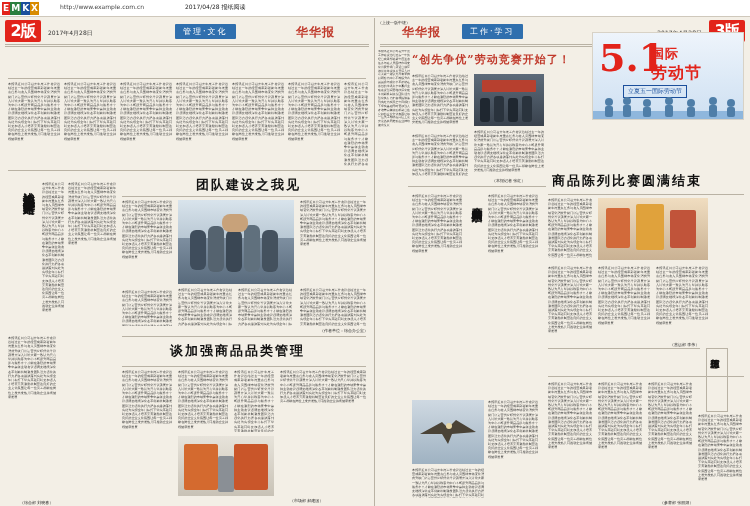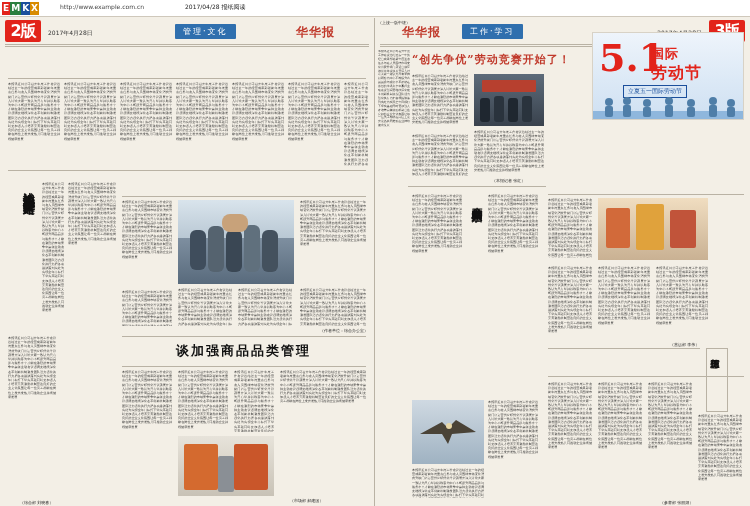--- a/index.html
+++ b/index.html
@@ -100,20 +100,21 @@
   <div class="txt" style="left:288px;top:82px;width:52px;height:84px;">本报讯近日公司召开年度工作会议总结过去一年的经营成果部署新年度重点任务与会人员围绕市场变化消费升级门店运营供应链优化等议题展开深入讨论大家一致认为只有坚持以顾客为中心不断提升商品品质与服务水平才能在激烈的市场竞争中赢得主动会议强调要继续深化改革创新机制激发团队活力强化执行力把各项措施落到实处为实现全年目标打下坚实基础同时要加强人才培养完善激励机制营造良好的企业文化氛围让每一位员工都能在岗位上发光发热共同推动企业持续健康发展</div>
   <div class="txt" style="left:344px;top:82px;width:24px;height:84px;">本报讯近日公司召开年度工作会议总结过去一年的经营成果部署新年度重点任务与会人员围绕市场变化消费升级门店运营供应链优化等议题展开深入讨论大家一致认为只有坚持以顾客为中心不断提升商品品质与服务水平才能在激烈的市场竞争中赢得主动会议强调要继续深化改革创新机制激发团队活力强化执行力把各项措施落到实处为实现全年目标打下坚实基础同时要加强人才培养完善激励机制营造良好的企业文化氛围让每一位员工都能在岗位上发光发热共同推动企业持续健康发展</div>
 
   <div class="hrule" style="left:8px;top:170px;width:358px;"></div>
 
   <div class="sidetitle vertical" style="left:20px;top:182px;font-size:12px;letter-spacing:1px;height:148px;">浅谈连锁超市生鲜经营之路</div>
   <div class="txt" style="left:8px;top:336px;width:48px;height:162px;">本报讯近日公司召开年度工作会议总结过去一年的经营成果部署新年度重点任务与会人员围绕市场变化消费升级门店运营供应链优化等议题展开深入讨论大家一致认为只有坚持以顾客为中心不断提升商品品质与服务水平才能在激烈的市场竞争中赢得主动会议强调要继续深化改革创新机制激发团队活力强化执行力把各项措施落到实处为实现全年目标打下坚实基础同时要加强人才培养完善激励机制营造良好的企业文化氛围让每一位员工都能在岗位上发光发热共同推动企业持续健康发展</div>
   <div class="txt" style="left:42px;top:182px;width:22px;height:316px;">本报讯近日公司召开年度工作会议总结过去一年的经营成果部署新年度重点任务与会人员围绕市场变化消费升级门店运营供应链优化等议题展开深入讨论大家一致认为只有坚持以顾客为中心不断提升商品品质与服务水平才能在激烈的市场竞争中赢得主动会议强调要继续深化改革创新机制激发团队活力强化执行力把各项措施落到实处为实现全年目标打下坚实基础同时要加强人才培养完善激励机制营造良好的企业文化氛围让每一位员工都能在岗位上发光发热共同推动企业持续健康发展</div>
   <div class="txt" style="left:68px;top:182px;width:48px;height:316px;">本报讯近日公司召开年度工作会议总结过去一年的经营成果部署新年度重点任务与会人员围绕市场变化消费升级门店运营供应链优化等议题展开深入讨论大家一致认为只有坚持以顾客为中心不断提升商品品质与服务水平才能在激烈的市场竞争中赢得主动会议强调要继续深化改革创新机制激发团队活力强化执行力把各项措施落到实处为实现全年目标打下坚实基础同时要加强人才培养完善激励机制营造良好的企业文化氛围让每一位员工都能在岗位上发光发热共同推动企业持续健康发展</div>
 
+  <div class="headline h-mid" style="left:196px;top:176px;">团队建设之我见</div>
   <div class="hrule" style="left:122px;top:196px;width:244px;"></div>
 
   <div class="txt" style="left:122px;top:200px;width:50px;height:86px;">本报讯近日公司召开年度工作会议总结过去一年的经营成果部署新年度重点任务与会人员围绕市场变化消费升级门店运营供应链优化等议题展开深入讨论大家一致认为只有坚持以顾客为中心不断提升商品品质与服务水平才能在激烈的市场竞争中赢得主动会议强调要继续深化改革创新机制激发团队活力强化执行力把各项措施落到实处为实现全年目标打下坚实基础同时要加强人才培养完善激励机制营造良好的企业文化氛围让每一位员工都能在岗位上发光发热共同推动企业持续健康发展</div>
 
   <div class="photo" style="left:178px;top:200px;width:116px;height:84px;background:#9fb0bf;">
     <div class="sky" style="background:linear-gradient(180deg,#d9e4ec,#b9c8d4);"></div>
     <div class="ground" style="background:linear-gradient(180deg,#7e8fa0,#586a7c);"></div>
     <div class="blob" style="left:12px;top:30px;width:16px;height:40px;background:#3f4d5c;border-radius:6px;"></div>
     <div class="blob" style="left:30px;top:26px;width:16px;height:46px;background:#55636f;border-radius:6px;"></div>
     <div class="blob" style="left:48px;top:30px;width:16px;height:42px;background:#3a4754;border-radius:6px;"></div>
@@ -123,21 +124,21 @@
   </div>
   <div class="txt" style="left:300px;top:200px;width:66px;height:86px;">本报讯近日公司召开年度工作会议总结过去一年的经营成果部署新年度重点任务与会人员围绕市场变化消费升级门店运营供应链优化等议题展开深入讨论大家一致认为只有坚持以顾客为中心不断提升商品品质与服务水平才能在激烈的市场竞争中赢得主动会议强调要继续深化改革创新机制激发团队活力强化执行力把各项措施落到实处为实现全年目标打下坚实基础同时要加强人才培养完善激励机制营造良好的企业文化氛围让每一位员工都能在岗位上发光发热共同推动企业持续健康发展</div>
   <div class="txt" style="left:122px;top:290px;width:50px;height:36px;">本报讯近日公司召开年度工作会议总结过去一年的经营成果部署新年度重点任务与会人员围绕市场变化消费升级门店运营供应链优化等议题展开深入讨论大家一致认为只有坚持以顾客为中心不断提升商品品质与服务水平才能在激烈的市场竞争中赢得主动会议强调要继续深化改革创新机制激发团队活力强化执行力把各项措施落到实处为实现全年目标打下坚实基础同时要加强人才培养完善激励机制营造良好的企业文化氛围让每一位员工都能在岗位上发光发热共同推动企业持续健康发展</div>
   <div class="txt" style="left:178px;top:288px;width:54px;height:38px;">本报讯近日公司召开年度工作会议总结过去一年的经营成果部署新年度重点任务与会人员围绕市场变化消费升级门店运营供应链优化等议题展开深入讨论大家一致认为只有坚持以顾客为中心不断提升商品品质与服务水平才能在激烈的市场竞争中赢得主动会议强调要继续深化改革创新机制激发团队活力强化执行力把各项措施落到实处为实现全年目标打下坚实基础同时要加强人才培养完善激励机制营造良好的企业文化氛围让每一位员工都能在岗位上发光发热共同推动企业持续健康发展</div>
   <div class="txt" style="left:238px;top:288px;width:54px;height:38px;">本报讯近日公司召开年度工作会议总结过去一年的经营成果部署新年度重点任务与会人员围绕市场变化消费升级门店运营供应链优化等议题展开深入讨论大家一致认为只有坚持以顾客为中心不断提升商品品质与服务水平才能在激烈的市场竞争中赢得主动会议强调要继续深化改革创新机制激发团队活力强化执行力把各项措施落到实处为实现全年目标打下坚实基础同时要加强人才培养完善激励机制营造良好的企业文化氛围让每一位员工都能在岗位上发光发热共同推动企业持续健康发展</div>
   <div class="txt" style="left:300px;top:288px;width:66px;height:38px;">本报讯近日公司召开年度工作会议总结过去一年的经营成果部署新年度重点任务与会人员围绕市场变化消费升级门店运营供应链优化等议题展开深入讨论大家一致认为只有坚持以顾客为中心不断提升商品品质与服务水平才能在激烈的市场竞争中赢得主动会议强调要继续深化改革创新机制激发团队活力强化执行力把各项措施落到实处为实现全年目标打下坚实基础同时要加强人才培养完善激励机制营造良好的企业文化氛围让每一位员工都能在岗位上发光发热共同推动企业持续健康发展</div>
   <div class="byline" style="left:320px;top:328px;">（作者单位：综合办公室）</div>
 
   <div class="hrule" style="left:122px;top:336px;width:244px;"></div>
 
-  <div class="headline h-mid" style="left:176px;top:342px;text-align:center;">谈加强商品品类管理</div>
+  <div class="headline h-mid" style="left:170px;top:342px;text-align:center;">谈加强商品品类管理</div>
   <div class="hrule" style="left:122px;top:366px;width:244px;"></div>
   <div class="txt" style="left:122px;top:370px;width:50px;height:128px;">本报讯近日公司召开年度工作会议总结过去一年的经营成果部署新年度重点任务与会人员围绕市场变化消费升级门店运营供应链优化等议题展开深入讨论大家一致认为只有坚持以顾客为中心不断提升商品品质与服务水平才能在激烈的市场竞争中赢得主动会议强调要继续深化改革创新机制激发团队活力强化执行力把各项措施落到实处为实现全年目标打下坚实基础同时要加强人才培养完善激励机制营造良好的企业文化氛围让每一位员工都能在岗位上发光发热共同推动企业持续健康发展</div>
   <div class="txt" style="left:178px;top:370px;width:50px;height:62px;">本报讯近日公司召开年度工作会议总结过去一年的经营成果部署新年度重点任务与会人员围绕市场变化消费升级门店运营供应链优化等议题展开深入讨论大家一致认为只有坚持以顾客为中心不断提升商品品质与服务水平才能在激烈的市场竞争中赢得主动会议强调要继续深化改革创新机制激发团队活力强化执行力把各项措施落到实处为实现全年目标打下坚实基础同时要加强人才培养完善激励机制营造良好的企业文化氛围让每一位员工都能在岗位上发光发热共同推动企业持续健康发展</div>
   <div class="photo" style="left:178px;top:436px;width:96px;height:60px;">
     <div style="position:absolute;left:0;top:0;right:0;bottom:0;background:linear-gradient(180deg,#e7e3da,#c8c2b6);"></div>
     <div class="blob" style="left:6px;top:8px;width:34px;height:46px;background:#d46a2f;border-radius:2px;"></div>
     <div class="blob" style="left:56px;top:8px;width:34px;height:46px;background:#c9562a;border-radius:2px;"></div>
     <div class="blob" style="left:40px;top:20px;width:16px;height:36px;background:#8a8f95;border-radius:2px;"></div>
   </div>
   <div class="txt" style="left:234px;top:370px;width:40px;height:62px;">本报讯近日公司召开年度工作会议总结过去一年的经营成果部署新年度重点任务与会人员围绕市场变化消费升级门店运营供应链优化等议题展开深入讨论大家一致认为只有坚持以顾客为中心不断提升商品品质与服务水平才能在激烈的市场竞争中赢得主动会议强调要继续深化改革创新机制激发团队活力强化执行力把各项措施落到实处为实现全年目标打下坚实基础同时要加强人才培养完善激励机制营造良好的企业文化氛围让每一位员工都能在岗位上发光发热共同推动企业持续健康发展</div>
@@ -192,20 +193,21 @@
     <div class="blob" style="left:34px;top:24px;width:10px;height:24px;background:#1f2730;border-radius:3px;"></div>
     <div class="blob" style="left:48px;top:22px;width:10px;height:26px;background:#2a333d;border-radius:3px;"></div>
     <div class="blob" style="left:8px;top:6px;width:54px;height:12px;background:#b7402f;border-radius:1px;"></div>
   </div>
   <div class="txt" style="left:412px;top:134px;width:56px;height:42px;">本报讯近日公司召开年度工作会议总结过去一年的经营成果部署新年度重点任务与会人员围绕市场变化消费升级门店运营供应链优化等议题展开深入讨论大家一致认为只有坚持以顾客为中心不断提升商品品质与服务水平才能在激烈的市场竞争中赢得主动会议强调要继续深化改革创新机制激发团队活力强化执行力把各项措施落到实处为实现全年目标打下坚实基础同时要加强人才培养完善激励机制营造良好的企业文化氛围让每一位员工都能在岗位上发光发热共同推动企业持续健康发展</div>
   <div class="txt" style="left:474px;top:130px;width:70px;height:46px;">本报讯近日公司召开年度工作会议总结过去一年的经营成果部署新年度重点任务与会人员围绕市场变化消费升级门店运营供应链优化等议题展开深入讨论大家一致认为只有坚持以顾客为中心不断提升商品品质与服务水平才能在激烈的市场竞争中赢得主动会议强调要继续深化改革创新机制激发团队活力强化执行力把各项措施落到实处为实现全年目标打下坚实基础同时要加强人才培养完善激励机制营造良好的企业文化氛围让每一位员工都能在岗位上发光发热共同推动企业持续健康发展</div>
   <div class="byline" style="left:492px;top:178px;">（本报记者  张红）</div>
 
   <div class="hrule" style="left:408px;top:186px;width:138px;"></div>
 
+  <div class="headline h-mid" style="left:552px;top:172px;">商品陈列比赛圆满结束</div>
   <div class="hrule" style="left:548px;top:194px;width:196px;"></div>
   <div class="txt" style="left:548px;top:198px;width:44px;height:60px;">本报讯近日公司召开年度工作会议总结过去一年的经营成果部署新年度重点任务与会人员围绕市场变化消费升级门店运营供应链优化等议题展开深入讨论大家一致认为只有坚持以顾客为中心不断提升商品品质与服务水平才能在激烈的市场竞争中赢得主动会议强调要继续深化改革创新机制激发团队活力强化执行力把各项措施落到实处为实现全年目标打下坚实基础同时要加强人才培养完善激励机制营造良好的企业文化氛围让每一位员工都能在岗位上发光发热共同推动企业持续健康发展</div>
   <div class="photo" style="left:598px;top:198px;width:110px;height:62px;">
     <div style="position:absolute;inset:0;background:linear-gradient(180deg,#f0ddc0,#c9b193);"></div>
     <div class="blob" style="left:8px;top:10px;width:24px;height:40px;background:#d26a3a;border-radius:2px;"></div>
     <div class="blob" style="left:38px;top:6px;width:28px;height:46px;background:#e0a23c;border-radius:2px;"></div>
     <div class="blob" style="left:72px;top:12px;width:26px;height:38px;background:#c1543a;border-radius:2px;"></div>
   </div>
   <div class="txt" style="left:548px;top:266px;width:44px;height:74px;">本报讯近日公司召开年度工作会议总结过去一年的经营成果部署新年度重点任务与会人员围绕市场变化消费升级门店运营供应链优化等议题展开深入讨论大家一致认为只有坚持以顾客为中心不断提升商品品质与服务水平才能在激烈的市场竞争中赢得主动会议强调要继续深化改革创新机制激发团队活力强化执行力把各项措施落到实处为实现全年目标打下坚实基础同时要加强人才培养完善激励机制营造良好的企业文化氛围让每一位员工都能在岗位上发光发热共同推动企业持续健康发展</div>
   <div class="txt" style="left:598px;top:266px;width:52px;height:74px;">本报讯近日公司召开年度工作会议总结过去一年的经营成果部署新年度重点任务与会人员围绕市场变化消费升级门店运营供应链优化等议题展开深入讨论大家一致认为只有坚持以顾客为中心不断提升商品品质与服务水平才能在激烈的市场竞争中赢得主动会议强调要继续深化改革创新机制激发团队活力强化执行力把各项措施落到实处为实现全年目标打下坚实基础同时要加强人才培养完善激励机制营造良好的企业文化氛围让每一位员工都能在岗位上发光发热共同推动企业持续健康发展</div>

